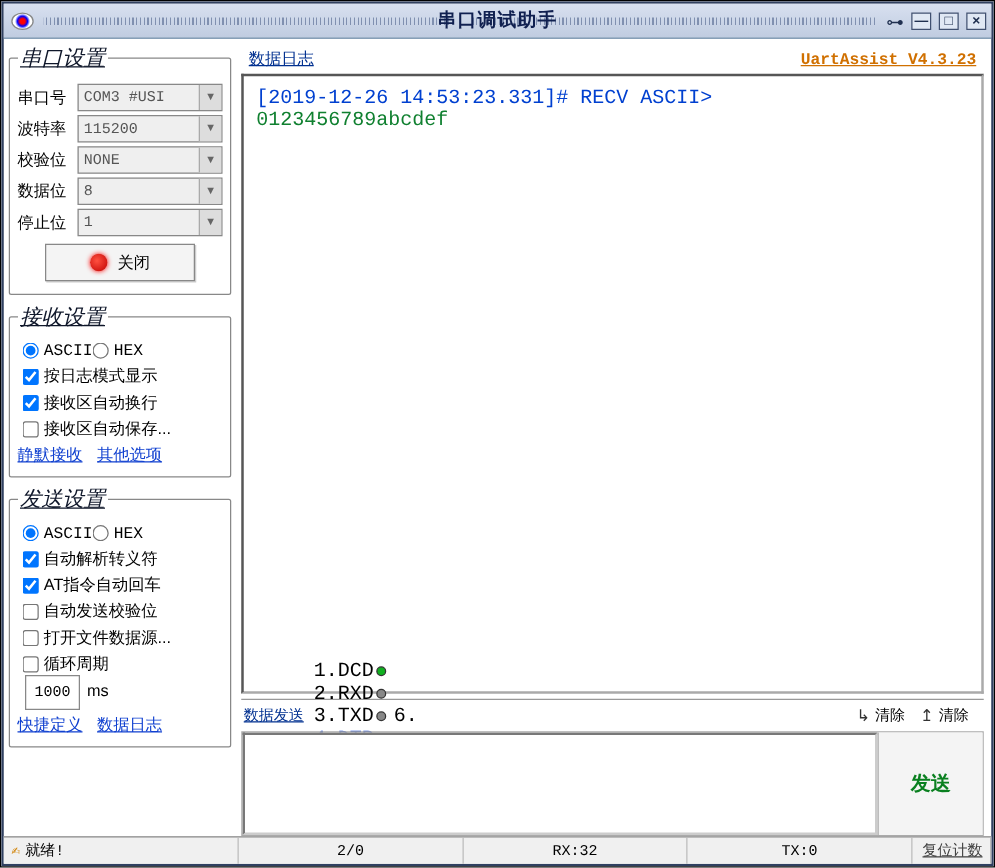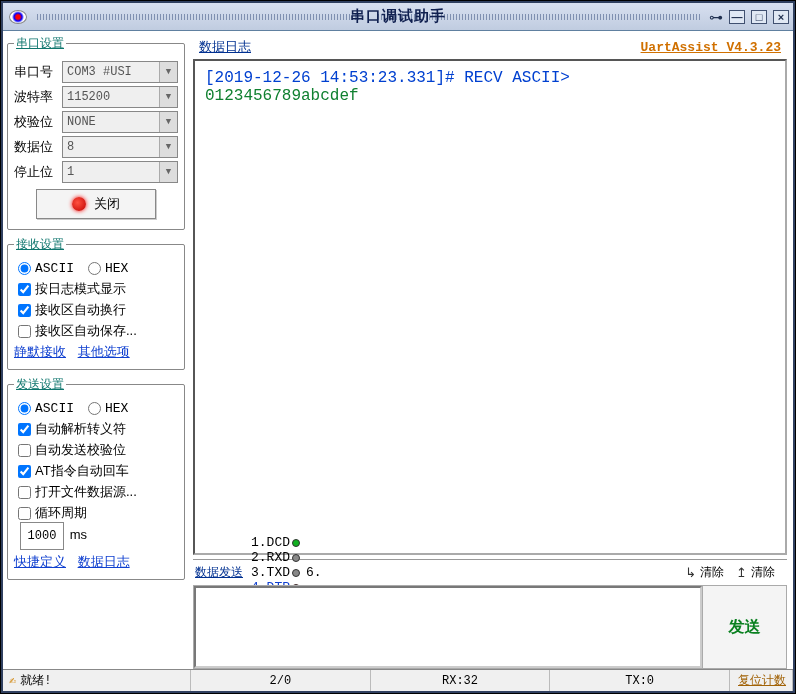--- a/index.html
+++ b/index.html
@@ -9,56 +9,56 @@
 .titlebar .logo { width: 18px; height: 14px; margin-left: 6px; background: radial-gradient(circle, #f00 20%, #00f 40%, #fff 60%); border-radius: 50%; border: 1px solid #888; }
 .titlebar .spacer-dots { flex: 1; height: 6px; margin: 0 8px; background: repeating-linear-gradient(90deg, transparent 0 2px, #8090b0 2px 3px); }
 .titlebar .title { position: absolute; left: 50%; transform: translateX(-50%); color: #102050; font-weight: bold; font-size: 15px; letter-spacing: 1px; }
 .titlebar .winbtns { display: flex; align-items: center; margin-right: 4px; gap: 6px; }
 .titlebar .pin { font-size: 14px; color: #203050; cursor: pointer; }
 .titlebar .winbtn { width: 16px; height: 14px; border: 1px solid #405070; display: flex; align-items: center; justify-content: center; font-size: 11px; font-weight: bold; color: #203050; cursor: pointer; background: #e0e8f4; }
 .body-area { display: flex; height: calc(100% - 28px - 22px); }
 .left-panel { width: 188px; padding: 4px 6px 0 4px; }
 .right-panel { flex: 1; padding: 4px 6px 0 2px; display: flex; flex-direction: column; }
 fieldset.groupbox { border: 1px solid #888; border-radius: 2px; margin-bottom: 6px; padding: 6px 6px 8px 6px; background: #fff; }
-fieldset.groupbox > legend { color: #0f766e; font-size: 12px; padding: 0 2px; text-decoration: underline; }
+fieldset.groupbox > legend { color: #0f172a; font-size: 17px; padding: 0 2px; text-decoration: underline; font-style: italic; }
 .row { display: flex; align-items: center; margin: 3px 0; }
 .row-label { width: 48px; color: #000; }
 .combo { flex: 1; height: 22px; border: 1px solid #888; background: #efefef; display: flex; align-items: center; padding-left: 4px; font-family: "Courier New", monospace; font-size: 12px; color: #555; position: relative; }
 .combo .arrow { position: absolute; right: 0; top: 0; width: 18px; height: 100%; border-left: 1px solid #aaa; background: #ddd; display: flex; align-items: center; justify-content: center; font-size: 9px; color: #666; }
 .big-btn { margin: 6px auto 2px auto; width: 120px; height: 30px; border: 1px solid #888; background: #f4f4f4; display: flex; align-items: center; justify-content: center; gap: 8px; cursor: pointer; box-shadow: 1px 1px 0 #ccc; text-align: center; }
 .red-dot { width: 14px; height: 14px; border-radius: 50%; background: radial-gradient(circle at 40% 40%, #ff5040, #c00000); box-shadow: 0 0 4px #f00; }
-.radio-row { display: flex; gap: 14px; margin: 2px 0 4px 4px; font-family: "Courier New", monospace; }
+.radio-row { display: flex; margin: 2px 0 4px 4px; font-family: "Courier New", monospace; }
 .radio-row label, .check-row label { display: flex; align-items: center; gap: 4px; cursor: pointer; }
 .check-row { margin: 3px 0 3px 4px; }
 .link-row { margin-top: 0; }
 .link-row a, a.lnk { color: #1040d0; text-decoration: underline; cursor: pointer; margin-right: 8px; }
 .inline-input { width: 44px; height: 28px; border: 1px solid #888; font-family: "Courier New", monospace; font-size: 12px; text-align: center; margin: 0 2px; }
 
 .top-right-bar { display: flex; align-items: center; height: 24px; }
 .top-right-bar .section-title { color: #003090; text-decoration: underline; font-size: 13px; margin-left: 6px; }
 .top-right-bar .version { margin-left: auto; margin-right: 6px; color: #d07000; font-family: "Courier New", monospace; font-weight: bold; text-decoration: underline; }
 .log-box { flex: 1; border: 2px inset #aaa; background: #fff; padding: 8px 10px; font-family: "Courier New", monospace; font-size: 16px; overflow: auto; margin-bottom: 4px; }
 .log-line-meta { color: #0040d0; }
 .log-line-data { color: #108030; }
 .send-header { height: 26px; border-top: 1px solid #999; display: flex; align-items: center; font-size: 12px; gap: 0; padding-left: 2px; }
 .send-header .sh-title { color: #003090; text-decoration: underline; margin-right: 8px; }
-.pin-item { display: flex; align-items: center; font-family: "Courier New", monospace; font-size: 13px; margin-right: 6px; }
+.pin-item { display: flex; align-items: center; font-family: "Courier New", monospace; font-size: 16px; margin-right: 6px; }
 .pin-item .dot { width: 8px; height: 8px; border-radius: 50%; margin-left: 2px; border: 1px solid #333; }
 .dot-green { background: #10b020; } .dot-gray { background: #888; } .dot-red { background: #e02020; }
 .pin-item a { color: #1040d0; text-decoration: underline; }
 .send-header .clear-group { margin-left: auto; display: flex; align-items: center; gap: 4px; margin-right: 4px; }
 .clear-group .arrow-ic { font-size: 13px; color: #333; }
 .send-area { display: flex; height: 84px; border: 1px solid #aaa; }
 .send-input { flex: 1; border: 2px inset #ccc; background: #fff; padding: 4px; font-family: "Courier New", monospace; font-size: 13px; resize: none; outline: none; }
 .send-btn { width: 84px; border-left: 1px solid #aaa; background: #f4f4f4; display: flex; align-items: center; justify-content: center; font-size: 16px; color: #0a8020; font-weight: bold; cursor: pointer; }
 .statusbar { height: 22px; border-top: 1px solid #888; display: flex; align-items: center; font-size: 12px; background: #f0f0f0; }
 .statusbar .cell { border-right: 1px solid #bbb; height: 100%; display: flex; align-items: center; padding: 0 8px; font-family: "Courier New", monospace; }
 .statusbar .ready { display: flex; align-items: center; gap: 4px; padding-left: 6px; width: 188px; }
 .statusbar .ready .ic { color: #d08000; }
-.statusbar .last { margin-left: auto; padding-right: 6px; text-decoration: underline; color: #a16207; font-family: Liberation Sans, sans-serif; }
+.statusbar .last { margin-left: auto; padding-right: 6px; text-decoration: underline; color: #404040; font-family: Liberation Sans, sans-serif; }
 input[type=checkbox], input[type=radio] { margin: 0; }
 </style>
 </head>
 <body>
 
 <div class="outer-border">
   <div class="titlebar">
     <div class="logo"></div>
     <div class="spacer-dots"></div>
     <div class="title">串口调试助手</div>
@@ -167,28 +167,28 @@
             </label>
         </div>
         <div class="check-row">
             <label>
               <input type="checkbox" checked="" style=""> 
               <span>自动解析转义符</span>
             </label>
           </div>
         <div class="check-row">
             <label>
+              <input type="checkbox" checked="" style=""> 
+              <span>AT指令自动回车</span>
+            </label>
+          </div>
+        <div class="check-row">
+            <label>
               <input type="checkbox" style=""> 
               <span>自动发送校验位</span>
-            </label>
-          </div>
-        <div class="check-row">
-            <label>
-              <input type="checkbox" checked="" style=""> 
-              <span>AT指令自动回车</span>
             </label>
           </div>
         <div class="check-row">
             <label>
               <input type="checkbox" style=""> 
               <span>打开文件数据源...</span>
             </label>
           </div>
         <div class="check-row"><label>
               <input type="checkbox" style=""> 

